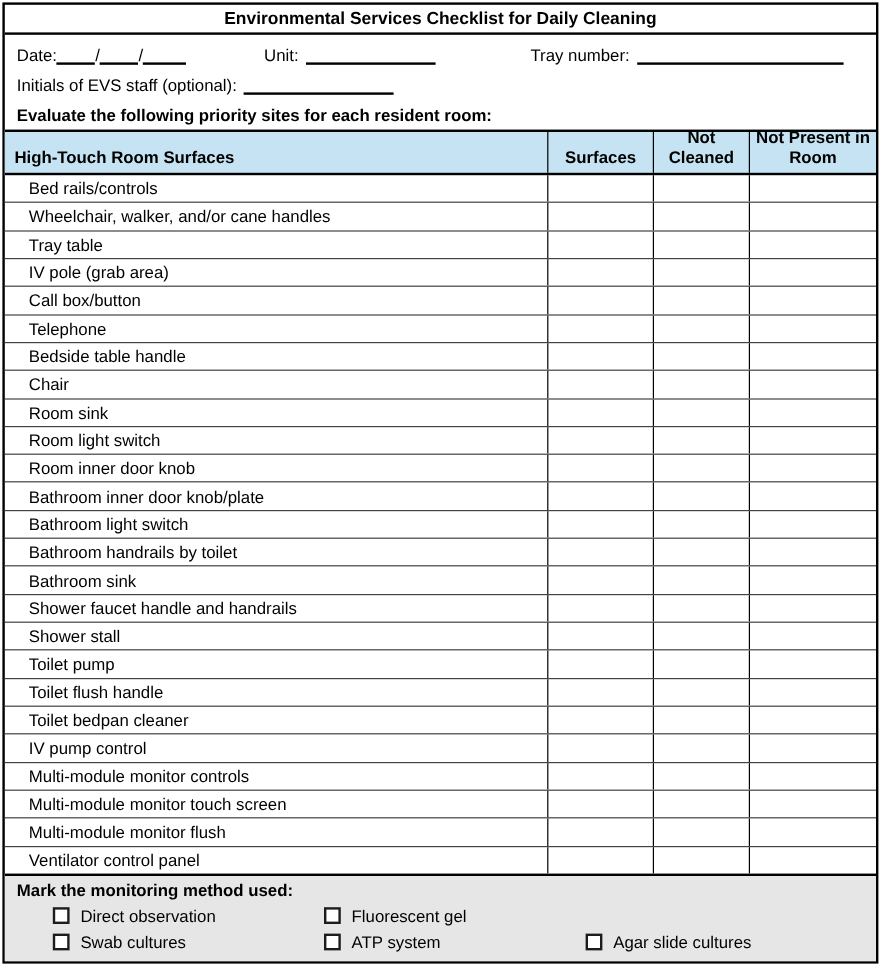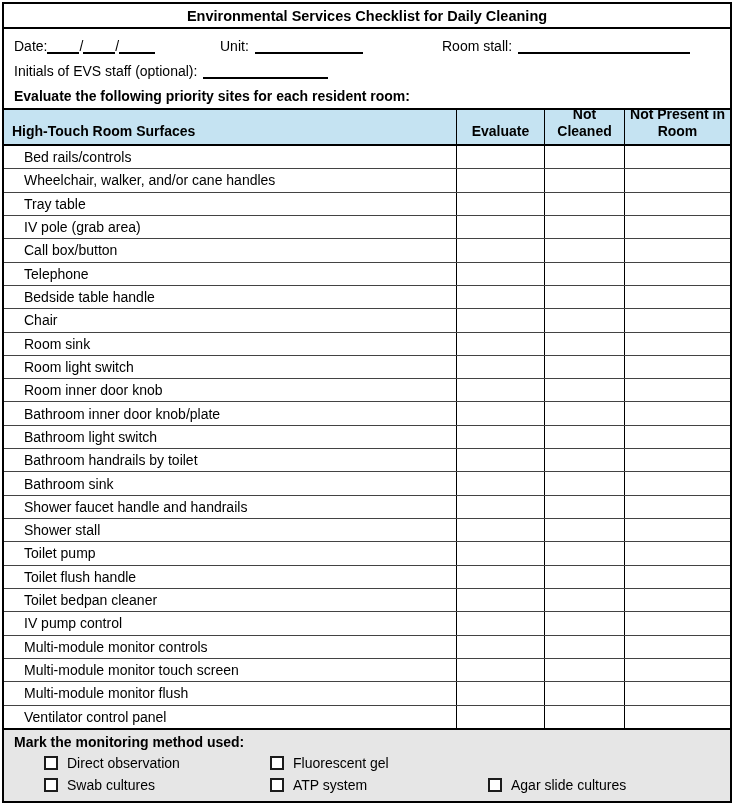--- a/index.html
+++ b/index.html
@@ -119,35 +119,35 @@
   </div>
 
   <div class="info">
     <div class="line-item pos-date">
       <span>Date:</span><span class="blank date-seg"></span><span>/</span><span class="blank date-seg"></span><span>/</span><span class="blank date-seg-last blank"></span>
     </div>
     <div class="line-item pos-unit">
       <span>Unit:</span><span class="blank unit-line"></span>
     </div>
     <div class="line-item pos-room">
-      <span>Room stall:</span><span class="blank room-line"></span>
+      <span>Tray number:</span><span class="blank room-line"></span>
     </div>
     <div class="line-item pos-initials">
       <span>Initials of EVS staff (optional):</span><span class="blank initials-line"></span>
     </div>
     <div class="line-item pos-eval">Evaluate the following priority sites for each resident room:</div>
   </div>
 
   <div class="tbl">
     <div class="thead" style="background: rgb(197, 227, 242);">
       <div class="hcell surface">
           <span>High-Touch Room Surfaces</span>
         </div>
       <div class="hcell c1">
-          <span>Evaluate</span>
+          <span>Surfaces</span>
         </div>
       <div class="hcell c2">
           <span>Not Cleaned</span>
         </div>
       <div class="hcell c3">
           <span>Not Present in Room</span>
         </div>
     </div>
     <div class="tbody">
         <div class="trow">

